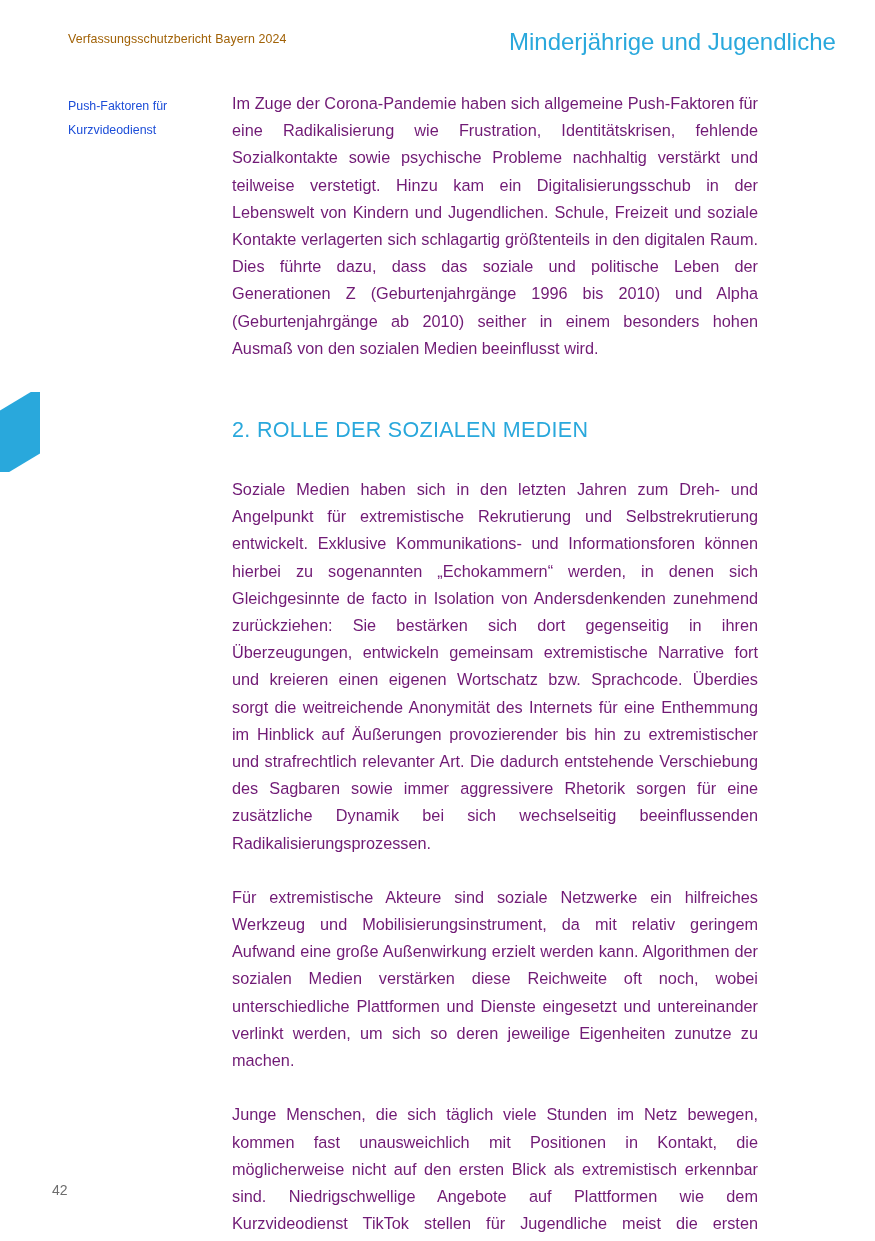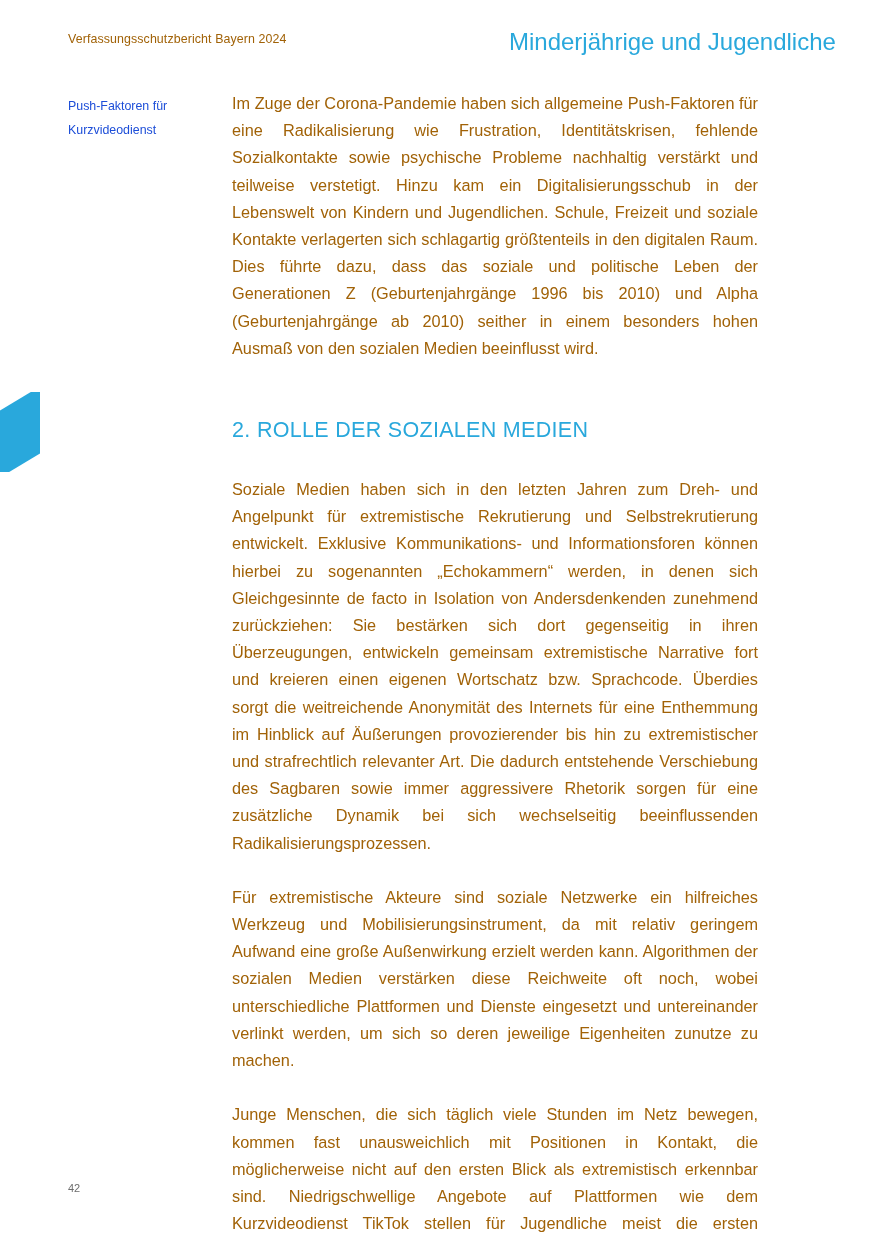--- a/index.html
+++ b/index.html
@@ -59,21 +59,21 @@
   
   .text-column {
     position: absolute;
     left: 232px;
     top: 90px;
     width: 526px;
   }
   .para {
     font-size: 16.3px;
     line-height: 27.2px;
-    color: #a16207;
+    color: #701a75;
     text-align: justify;
     margin: 0;
     -webkit-hyphens: none;
     hyphens: none;
   }
   .para.last-line-natural {
     text-align-last: left;
   }
   .para-gap {
     height: 27px;
@@ -109,23 +109,23 @@
     top: 392px;
     width: 40px;
     height: 80px;
     background: #29a8dc;
     clip-path: polygon(0% 23%, 77% 0%, 100% 0%, 100% 77%, 23% 100%, 0% 100%);
   }
 
   
   .folio {
     position: absolute;
-    left: 68px;
+    left: 52px;
     top: 1182px;
-    font-size: 11px;
+    font-size: 14px;
     color: #6d6d6d;
   }
 </style>
 </head>
 <body>
 
 <div class="page">
 
   <div class="running-head">
     <div class="running-head-left">Verfassungsschutzbericht Bayern 2024</div>

